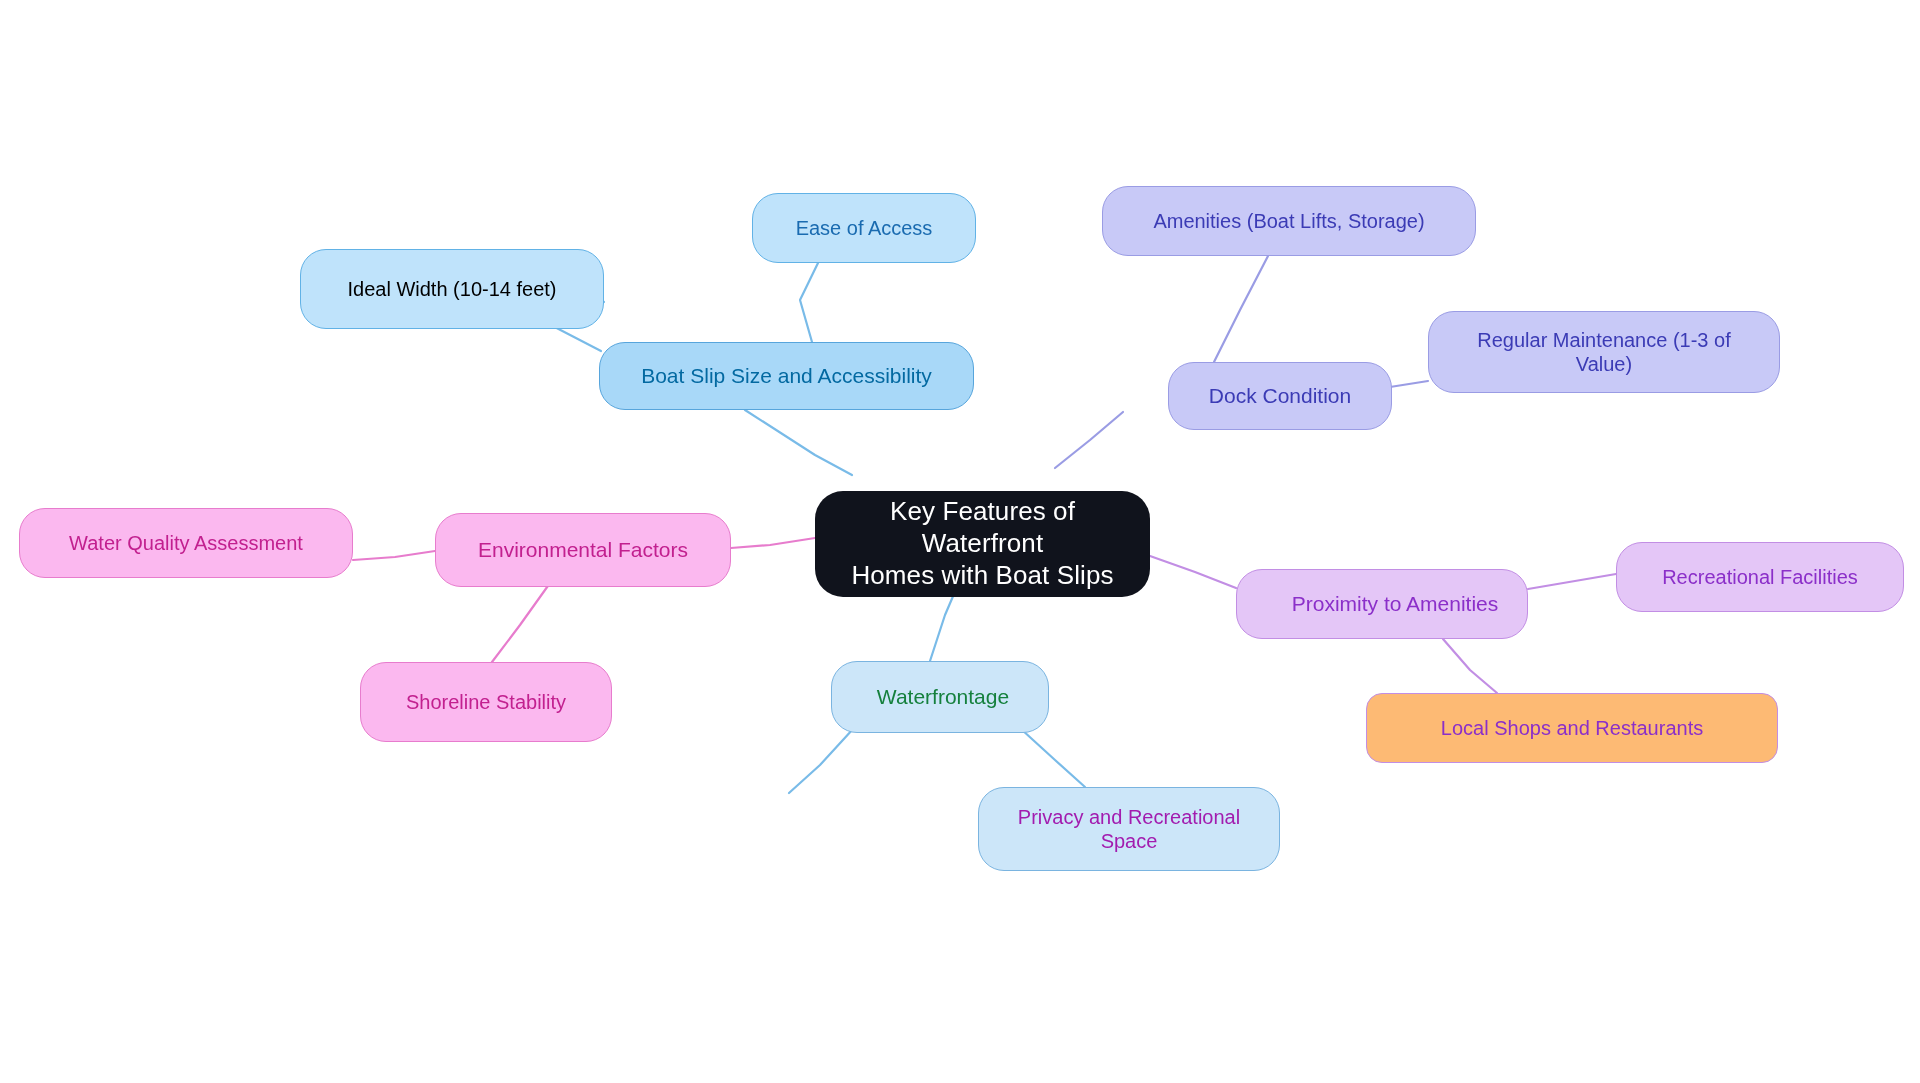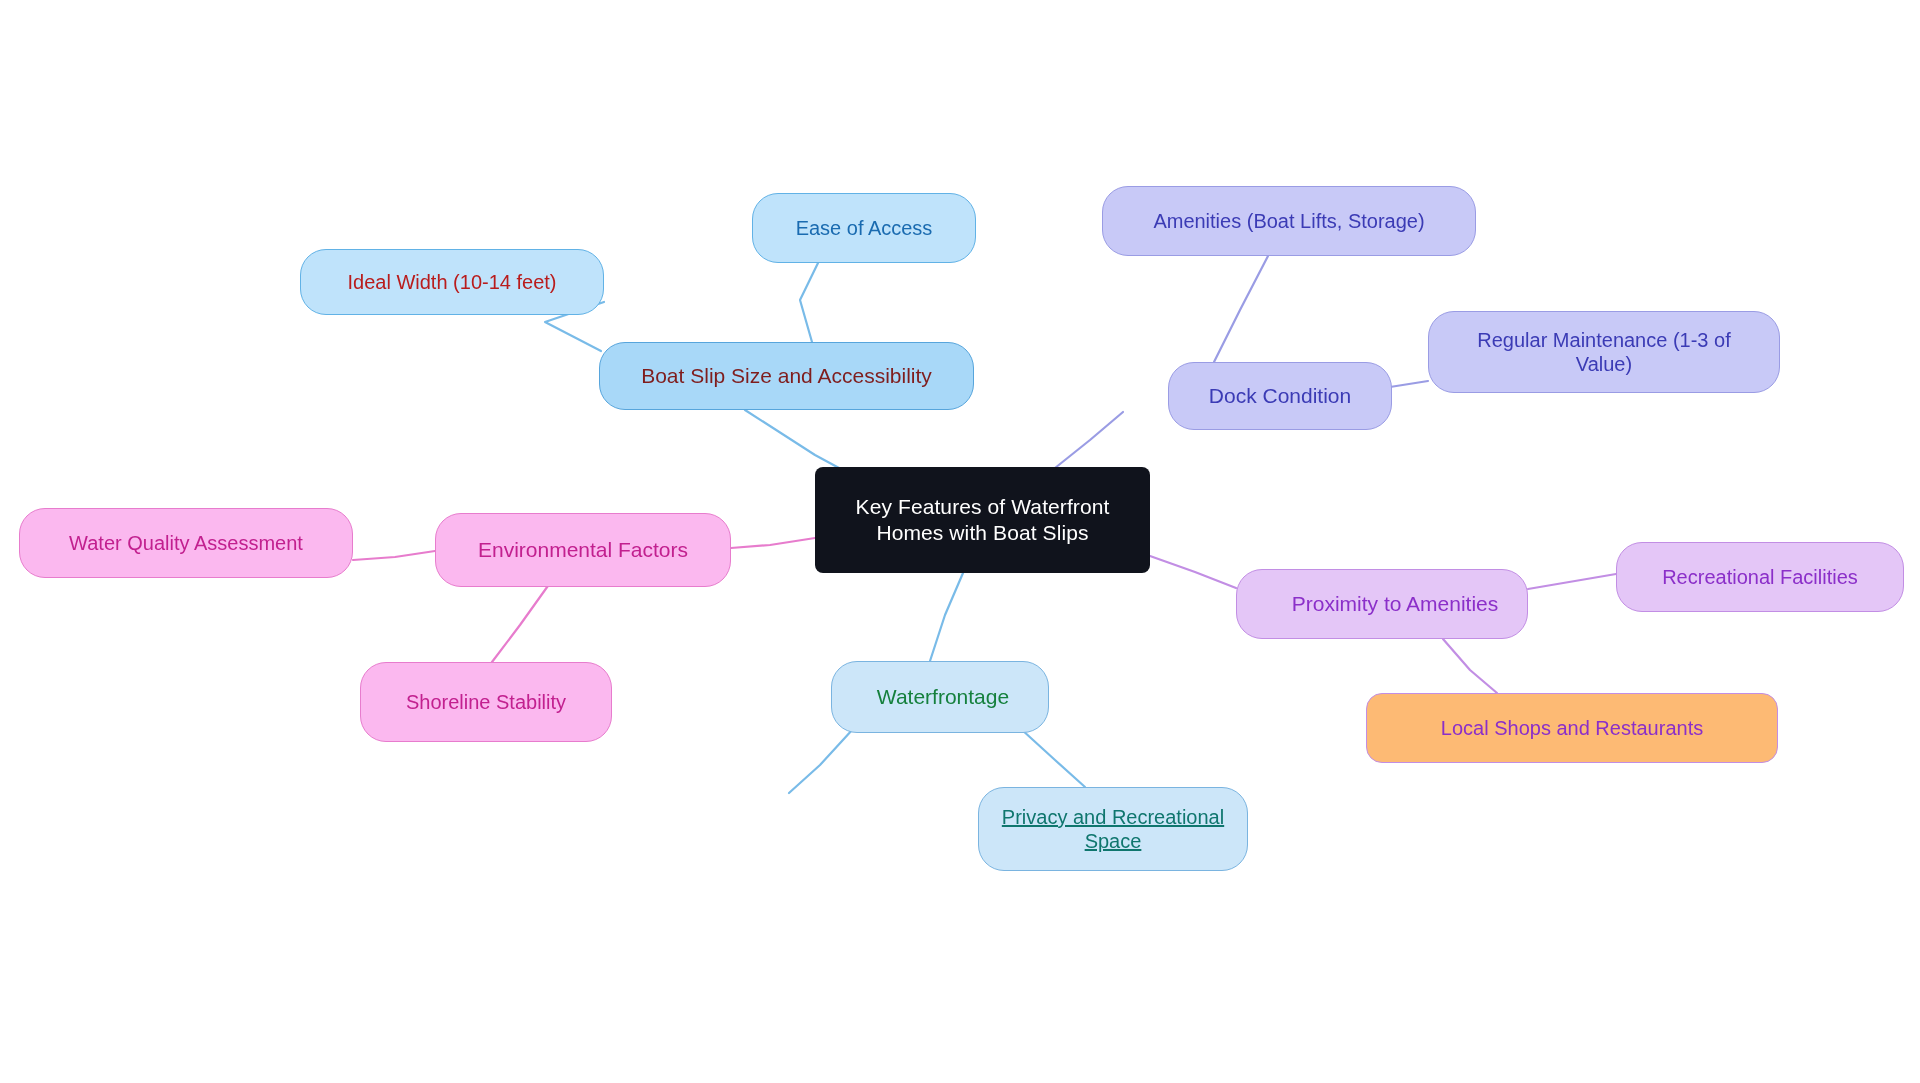--- a/index.html
+++ b/index.html
@@ -35,26 +35,27 @@
     align-items: center;
     justify-content: center;
     text-align: center;
     border-radius: 26px;
     border: 1.5px solid transparent;
     line-height: 1.22;
     white-space: pre-line;
     padding: 4px 14px;
   }
   .node.root {
-    border-radius: 8px;
+    border-radius: 28px;
     border: none;
     background: #10131c;
     color: #ffffff;
-    font-size: 21px;
+    font-size: 26px;
     letter-spacing: 0.1px;
+    margin-top: 24px;
   }
   .node.branch   { font-size: 21px; }
   .node.leaf     { font-size: 20px; }
 
   
   .c-blue-mid   { background:#a8d8f8; border-color:#57a5dc; color:#1565a8; }
   .c-blue-light { background:#bfe3fb; border-color:#61b2e6; color:#1a6bb0; }
   .c-blue-pale  { background:#cce6f9; border-color:#7ab4e0; color:#2a75bd; }
   
   .c-purple     { background:#c8c9f7; border-color:#9a9ce4; color:#3b3bb5; }
@@ -82,34 +83,34 @@
       <path d="M 853 729 L 820 765 L 789 793" fill="none" stroke="#79bbe8" stroke-width="2.2" stroke-linecap="round" stroke-linejoin="round"></path>
       <path d="M 1021 729 L 1055 760 L 1085 787" fill="none" stroke="#79bbe8" stroke-width="2.2" stroke-linecap="round" stroke-linejoin="round"></path>
       <path d="M 815 538 L 770 545 L 731 548" fill="none" stroke="#e77ccd" stroke-width="2.2" stroke-linecap="round" stroke-linejoin="round"></path>
       <path d="M 435 551 L 395 557 L 353 560" fill="none" stroke="#e77ccd" stroke-width="2.2" stroke-linecap="round" stroke-linejoin="round"></path>
       <path d="M 550 583 L 520 625 L 492 662" fill="none" stroke="#e77ccd" stroke-width="2.2" stroke-linecap="round" stroke-linejoin="round"></path>
     </svg>
 
   <div class="node root" style="left: 815px; top: 467px; width: 335px; height: 106px; background: rgb(16, 19, 28); color: rgb(255, 255, 255);">Key Features of Waterfront
 Homes with Boat Slips</div>
 
-  <div class="node branch c-blue-mid" style="left: 599px; top: 342px; width: 375px; height: 68px; background: rgb(168, 216, 248); border-color: rgb(87, 165, 220); color: #7f1d1d;">Boat Slip Size and Accessibility</div>
-  <div class="node leaf c-blue-light" style="left: 300px; top: 249px; width: 304px; height: 66px; background: rgb(191, 227, 251); border-color: rgb(97, 178, 230); color: #b91c1c;">Ideal Width (10-14 feet)</div>
+  <div class="node branch c-blue-mid" style="left: 599px; top: 342px; width: 375px; height: 68px; background: rgb(168, 216, 248); border-color: rgb(87, 165, 220); color: #0369a1;">Boat Slip Size and Accessibility</div>
+  <div class="node leaf c-blue-light" style="left: 300px; top: 249px; width: 304px; height: 80px; background: rgb(191, 227, 251); border-color: rgb(97, 178, 230); color: #000000;">Ideal Width (10-14 feet)</div>
   <div class="node leaf c-blue-light" style="left: 752px; top: 193px; width: 224px; height: 70px; background: rgb(191, 227, 251); border-color: rgb(97, 178, 230); color: rgb(26, 107, 176);">Ease of Access</div>
 
   <div class="node branch c-purple" style="left: 1168px; top: 362px; width: 224px; height: 68px; background: rgb(200, 201, 247); border-color: rgb(154, 156, 228); color: rgb(59, 59, 181);">Dock Condition</div>
   <div class="node leaf c-purple" style="left: 1102px; top: 186px; width: 374px; height: 70px; background: rgb(200, 201, 247); border-color: rgb(154, 156, 228); color: rgb(59, 59, 181);">Amenities (Boat Lifts, Storage)</div>
   <div class="node leaf c-purple" style="left: 1428px; top: 311px; width: 352px; height: 82px; background: rgb(200, 201, 247); border-color: rgb(154, 156, 228); color: rgb(59, 59, 181);">Regular Maintenance (1-3 of
 Value)</div>
 
   <div class="node branch c-violet" style="left: 1236px; top: 569px; width: 292px; height: 70px; background: rgb(228, 198, 247); border-color: rgb(194, 142, 228); color: rgb(139, 47, 201); padding-left: 40px;">Proximity to Amenities</div>
   <div class="node leaf c-violet" style="left: 1616px; top: 542px; width: 288px; height: 70px; background: rgb(228, 198, 247); border-color: rgb(194, 142, 228); color: rgb(139, 47, 201);">Recreational Facilities</div>
   <div class="node leaf c-violet" style="left: 1366px; top: 693px; width: 412px; height: 70px; background: #fdba74; border-color: rgb(194, 142, 228); color: rgb(139, 47, 201); border-radius: 16px;">Local Shops and Restaurants</div>
 
   <div class="node branch c-blue-pale" style="left: 831px; top: 661px; width: 218px; height: 72px; background: rgb(204, 230, 249); border-color: rgb(122, 180, 224); color: #15803d; padding-left: 20px;">Waterfrontage</div>
-  <div class="node leaf c-blue-pale" style="left: 978px; top: 787px; width: 270px; height: 84px; background: rgb(204, 230, 249); border-color: rgb(122, 180, 224); color: #0f766e; text-decoration: underline;">Privacy and Recreational
+  <div class="node leaf c-blue-pale" style="left: 978px; top: 787px; width: 302px; height: 84px; background: rgb(204, 230, 249); border-color: rgb(122, 180, 224); color: #a21caf;">Privacy and Recreational
 Space</div>
 
   <div class="node branch c-pink" style="left: 435px; top: 513px; width: 296px; height: 74px; background: rgb(251, 184, 239); border-color: rgb(231, 124, 205); color: rgb(194, 32, 143);">Environmental Factors</div>
   <div class="node leaf c-pink" style="left: 19px; top: 508px; width: 334px; height: 70px; background: rgb(251, 184, 239); border-color: rgb(231, 124, 205); color: rgb(194, 32, 143);">Water Quality Assessment</div>
   <div class="node leaf c-pink" style="left: 360px; top: 662px; width: 252px; height: 80px; background: rgb(251, 184, 239); border-color: rgb(231, 124, 205); color: rgb(194, 32, 143);">Shoreline Stability</div>
 
 </div>
 
 </body></html>

